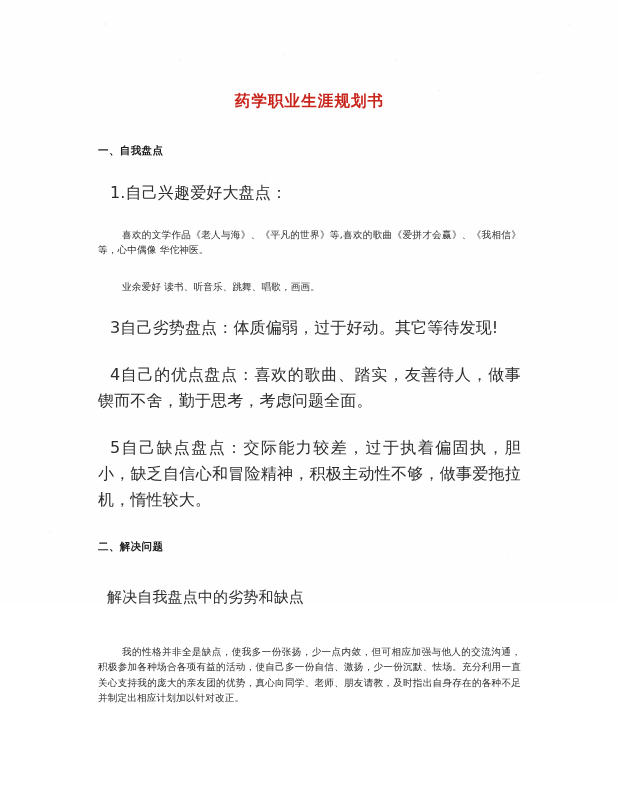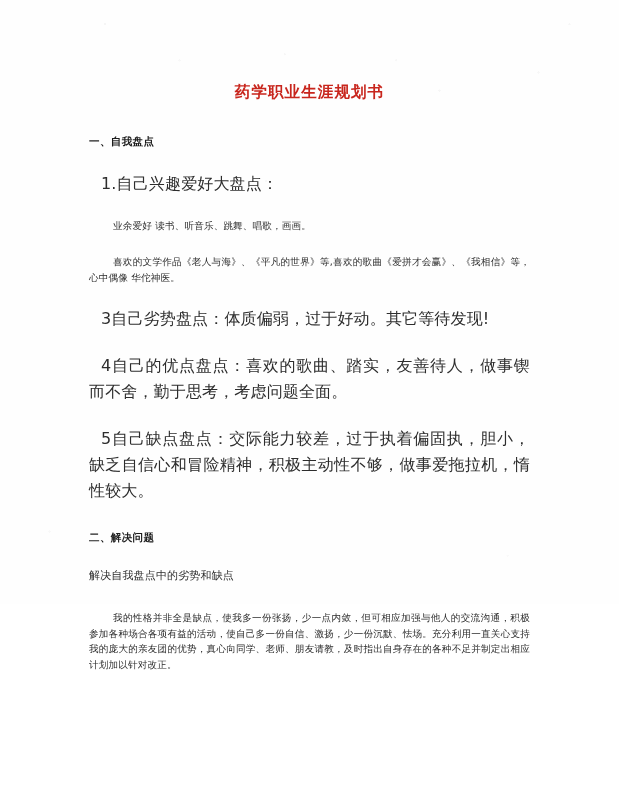--- a/index.html
+++ b/index.html
@@ -16,21 +16,21 @@
     color: #2a2a2a;
     -webkit-font-smoothing: antialiased;
   }
 
   .page {
     position: relative;
     width: 619px;
     height: 604px;
     background: #fefefe;
     box-sizing: border-box;
-    padding: 0;
+    padding: 9px;
   }
 
   
   .page::before {
     content: "";
     position: absolute;
     inset: 0;
     pointer-events: none;
     background-image:
       radial-gradient(circle at 17% 4%, rgba(0,0,0,.035) 0 1px, transparent 1.2px),
@@ -94,42 +94,42 @@
     margin: 0;
     font-size: 16px;
     line-height: 1.62;
     color: #2d2d2d;
     letter-spacing: .15px;
     text-indent: 12px;
     text-align: justify;
   }
 
   .sub-label {
-    margin: 0;
-    font-size: 11px;
+    margin: 9px;
+    font-size: 15px;
     line-height: 1.62;
     color: #2d2d2d;
     letter-spacing: .15px;
   }
 </style>
 </head>
 <body>
 
 <div class="page">
   <div class="doc-body">
 
     <h1 class="doc-title">药学职业生涯规划书</h1>
 
     <h2 class="section-heading">一、自我盘点</h2>
 
     <p class="numbered gap-md">1.自己兴趣爱好大盘点：</p>
 
+    <p class="para indent gap-md">喜欢的文学作品《老人与海》、《平凡的世界》等,喜欢的歌曲《爱拼才会赢》、《我相信》等，心中偶像 华佗神医。</p>
+
     <p class="para indent gap-md">业余爱好 读书、听音乐、跳舞、唱歌，画画。</p>
-
-    <p class="para indent gap-md">喜欢的文学作品《老人与海》、《平凡的世界》等,喜欢的歌曲《爱拼才会赢》、《我相信》等，心中偶像 华佗神医。</p>
 
 
     <p class="numbered gap-md">3自己劣势盘点：体质偏弱，过于好动。其它等待发现!</p>
 
     <p class="numbered gap-md">4自己的优点盘点：喜欢的歌曲、踏实，友善待人，做事锲而不舍，勤于思考，考虑问题全面。</p>
 
     <p class="numbered gap-md">5自己缺点盘点：交际能力较差，过于执着偏固执，胆小，缺乏自信心和冒险精神，积极主动性不够，做事爱拖拉机，惰性较大。</p>
 
 
     <h2 class="section-heading gap-lg">二、解决问题</h2>

